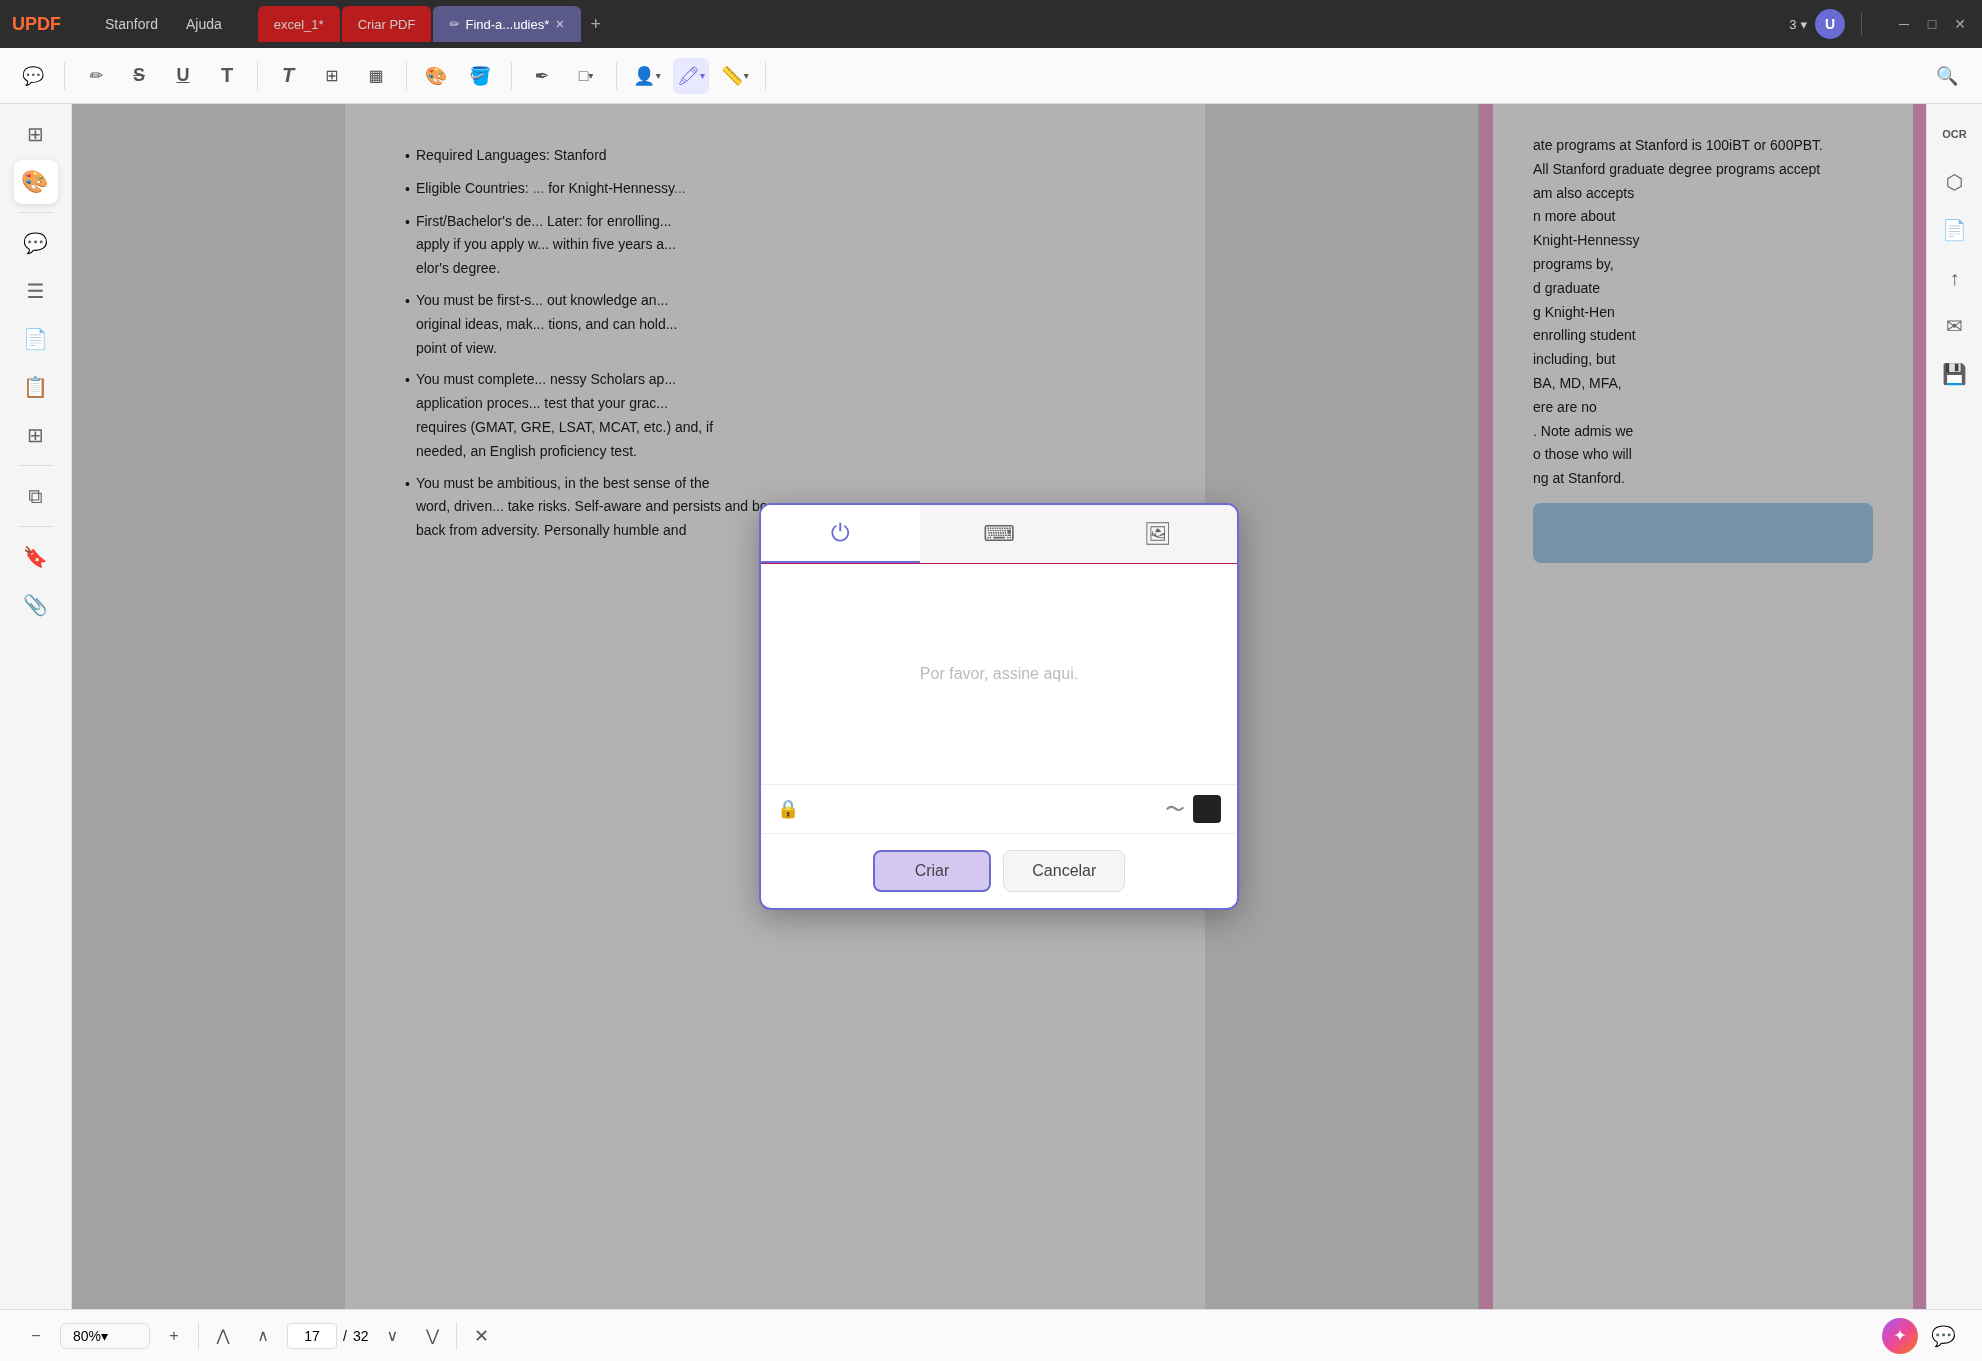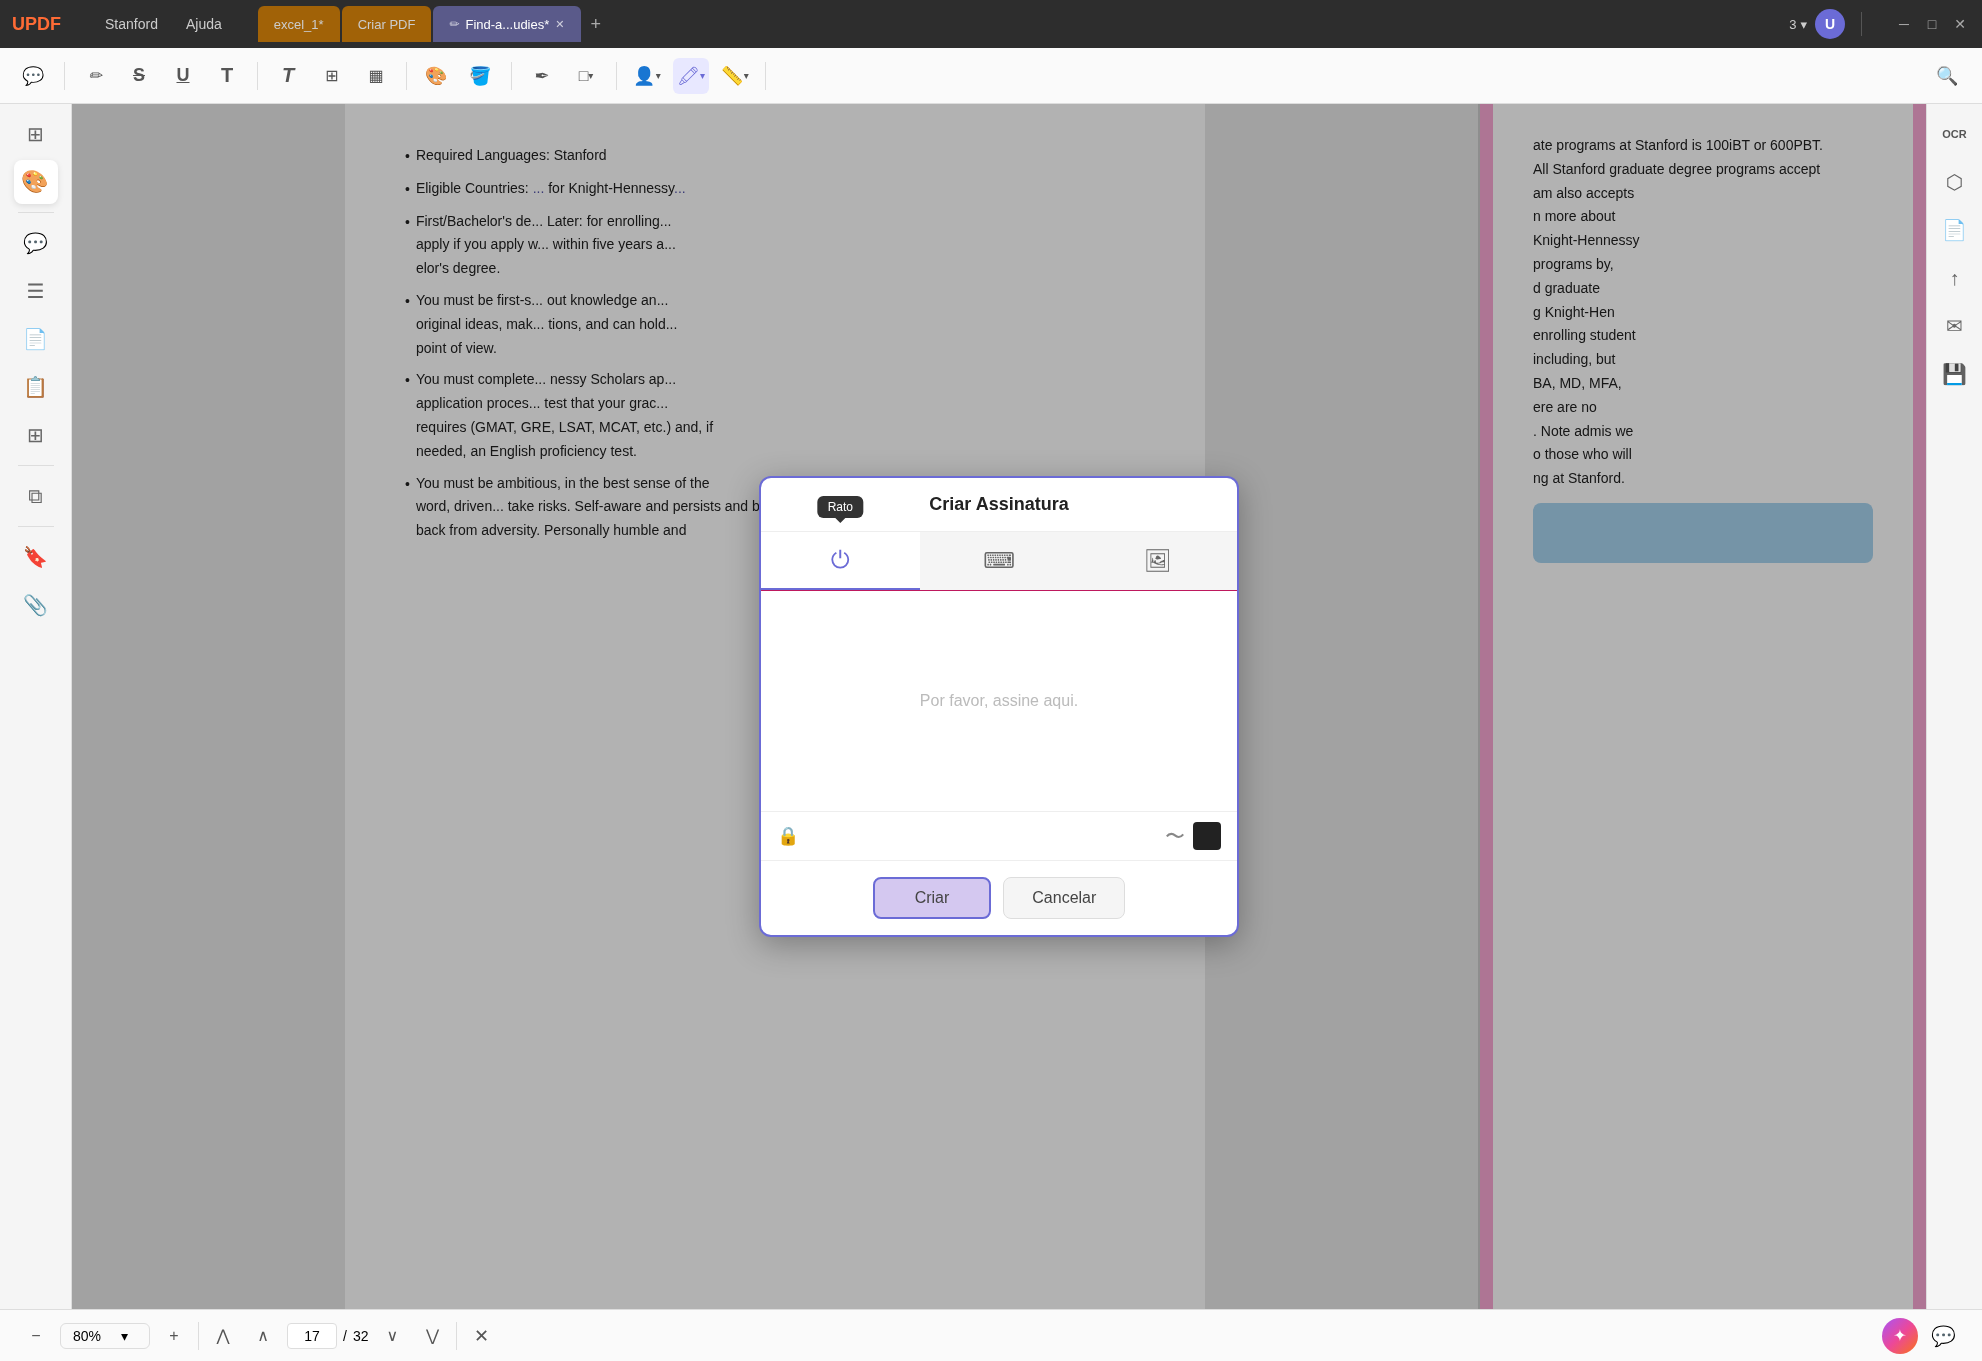--- a/index.html
+++ b/index.html
@@ -39,21 +39,21 @@
       border-radius: 4px;
     }
     .title-bar-tabs {
       display: flex;
       align-items: center;
       gap: 2px;
       margin-left: 16px;
       flex: 1;
     }
     .tab {
-      background: #a16207;
+      background: #b91c1c;
       color: #ccc;
       font-size: 13px;
       padding: 6px 16px;
       border-radius: 6px 6px 0 0;
       cursor: pointer;
       display: flex;
       align-items: center;
       gap: 6px;
       height: 36px;
     }
@@ -386,21 +386,21 @@
     .zoom-display {
       background: none;
       border: 1px solid #ddd;
       border-radius: 6px;
       padding: 4px 12px;
       font-size: 14px;
       width: 90px;
       text-align: center;
       display: flex;
       align-items: center;
-      gap: 20px;
+      gap: 0;
       cursor: pointer;
     }
     .page-display {
       display: flex;
       align-items: center;
       gap: 6px;
       font-size: 14px;
     }
     .page-input {
       border: 1px solid #ddd;
@@ -667,21 +667,20 @@
         <p>ere are no</p>
         <p>. Note admis we</p>
         <p>o those who will</p>
         <p>ng at Stanford.</p>
         <div class="pdf-right-blue-btn" style="height:60px;"></div>
       </div>
     </div>
 
     <div class="modal-overlay">
       <div class="modal">
-        <div class="modal-title">Criar Assinatura</div>
         <div class="modal-tabs">
           <div class="modal-tab active modal-tab-tooltip">
             <div class="tooltip-label">Rato</div>
             <span style="font-size:24px;">⏻</span>
           </div>
           <div class="modal-tab">
             <span style="font-size:22px;">⌨</span>
           </div>
           <div class="modal-tab">
             <span style="font-size:22px;">🖼</span>

